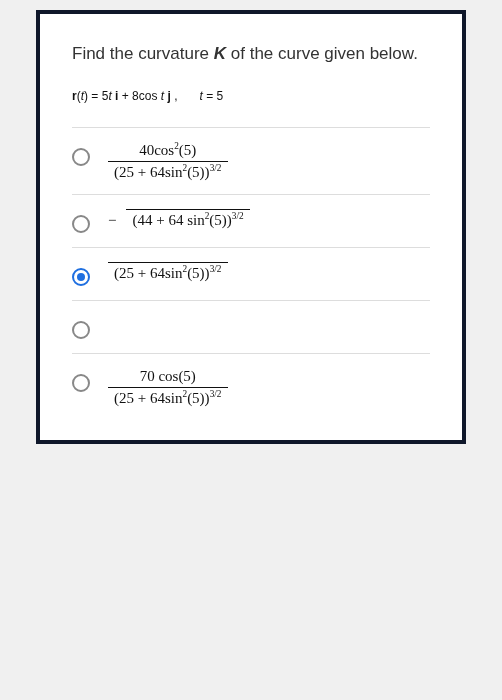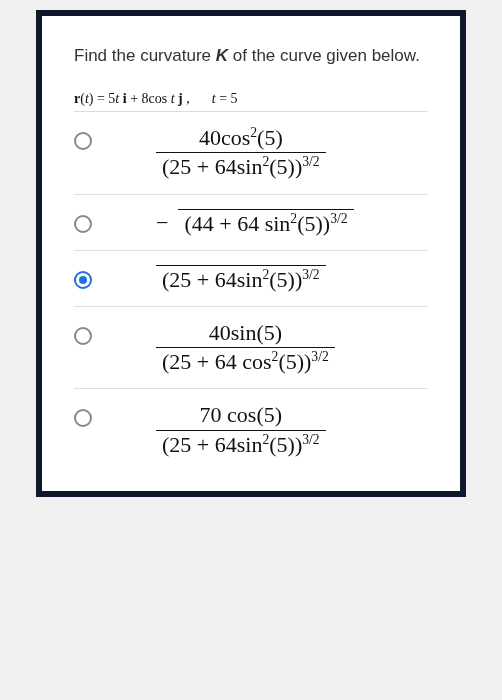--- a/index.html
+++ b/index.html
@@ -10,33 +10,33 @@
     font-family: Arial, Helvetica, sans-serif;
     display: flex;
     align-items: flex-start;
     justify-content: center;
   }
   .card {
     background: #fff;
     width: 430px;
     margin-top: 10px;
     padding: 26px 32px 20px 32px;
-    border: 6px solid #0f172a;
+    border: 4px solid #0f172a;
   }
   .prompt {
     font-size: 17px;
     color: #333;
     line-height: 1.6;
     margin-bottom: 22px;
   }
   .equation-line {
-    font-family: Liberation Serif, serif;
-    font-size: 14px;
+    font-family: Liberation Sans, sans-serif;
+    font-size: 12px;
     color: #111;
-    margin-bottom: 4px;
+    margin-bottom: 24px;
   }
   .equation-line .gap { display: inline-block; width: 22px; }
   .options { }
   .option-row {
     border-top: 1px solid #ddd;
     padding: 14px 0 14px 0;
     display: flex;
     align-items: flex-start;
     gap: 18px;
   }
@@ -56,26 +56,25 @@
   .radio.selected::after {
     content: "";
     position: absolute;
     left: 3px; top: 3px;
     width: 8px; height: 8px;
     background: #1f6fe0;
     border-radius: 50%;
   }
   .formula {
     font-family: "Times New Roman", Times, serif;
-    font-size: 22px;
+    font-size: 15px;
     color: #111;
     display: flex;
     align-items: flex-end;
     gap: 6px;
-    margin-left: 46px;
   }
   .frac {
     display: inline-flex;
     flex-direction: column;
     align-items: center;
     line-height: 1.1;
   }
   .frac .num { padding: 0 6px 2px 6px; }
   .frac .den {
     border-top: 1.2px solid #111;
@@ -124,26 +123,20 @@
       <div class="radio selected"></div>
       <div class="formula">
         <span class="frac">
           <span class="den"><span>(25 + 64sin</span><span class="sup">2</span><span>(5))</span><span class="sup">3/2</span></span>
         </span>
       </div>
     </div>
 
     <div class="option-row">
       <div class="radio"></div>
-      <div class="formula">
-        <span class="frac">
-          <span class="num"><span>40sin</span><span class="sup"></span><span>(5)</span></span>
-          <span class="den"><span>(25 + 64 cos</span><span class="sup">2</span><span>(5))</span><span class="sup">3/2</span></span>
-        </span>
-      </div>
     </div>
 
     <div class="option-row">
       <div class="radio"></div>
       <div class="formula">
         <span class="frac">
           <span class="num"><span>70 cos</span><span class="sup"></span><span>(5)</span></span>
           <span class="den"><span>(25 + 64sin</span><span class="sup">2</span><span>(5))</span><span class="sup">3/2</span></span>
         </span>
       </div>

